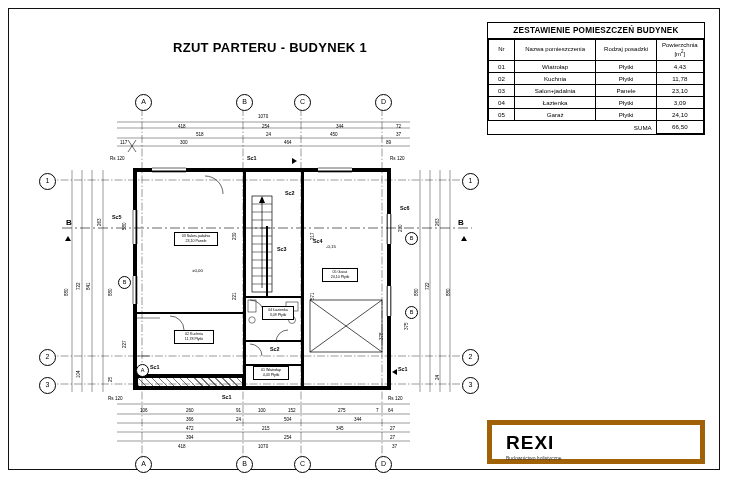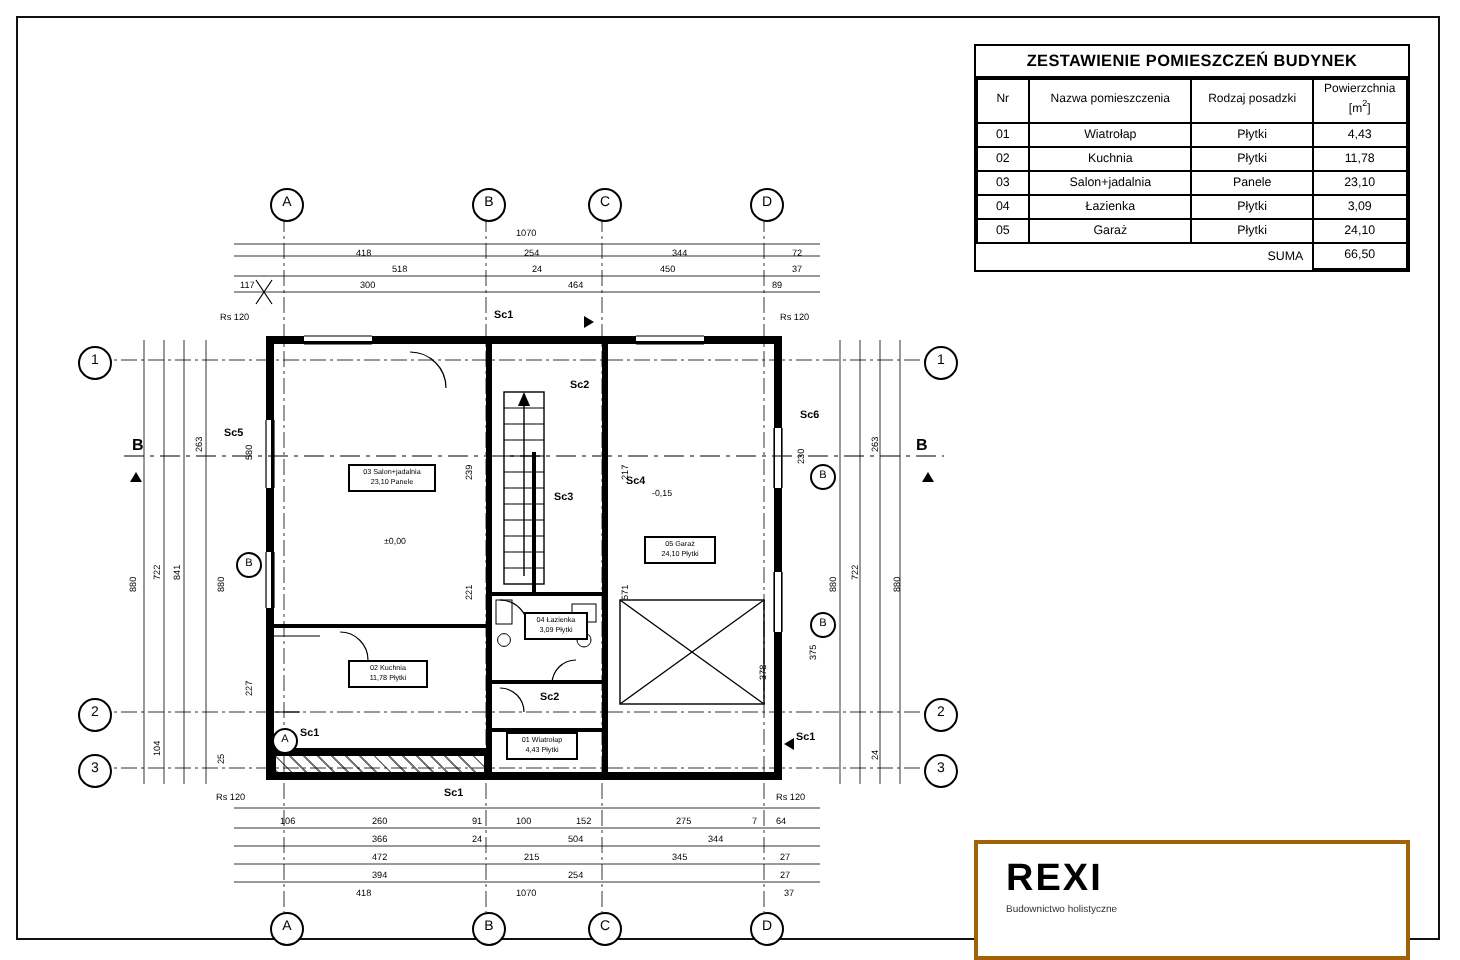--- a/index.html
+++ b/index.html
@@ -85,22 +85,22 @@
   .schedule tr.sum td { border-top: 1px solid #000; }
   .schedule .nb { border: none; }
   .sup { font-size: 4.5px; vertical-align: super; }
 
   
   .logo-box {
     position: absolute;
     left: 487px;
     top: 420px;
     width: 218px;
-    height: 60px;
-    border: 2px solid #a16207;
+    height: 44px;
+    border: 5px solid #a16207;
     box-sizing: border-box;
     background: #fff;
   }
   .logo-text {
     position: absolute;
     left: 14px;
     top: 7px;
     font-size: 19px;
     font-weight: bold;
     letter-spacing: 1px;
@@ -219,20 +219,21 @@
     pointer-events: none;
   }
 </style>
 </head>
 <body>
 
 <div id="page">
 
   <div class="frame"></div>
 
+  <div class="main-title">RZUT PARTERU - BUDYNEK 1</div>
 
   <div class="schedule">
     <div class="sched-title">ZESTAWIENIE POMIESZCZEŃ BUDYNEK</div>
     <table>
       <thead>
         <tr>
           <th class="c0">Nr</th>
           <th class="c1">Nazwa pomieszczenia</th>
           <th class="c2">Rodzaj posadzki</th>
           <th class="c3">

